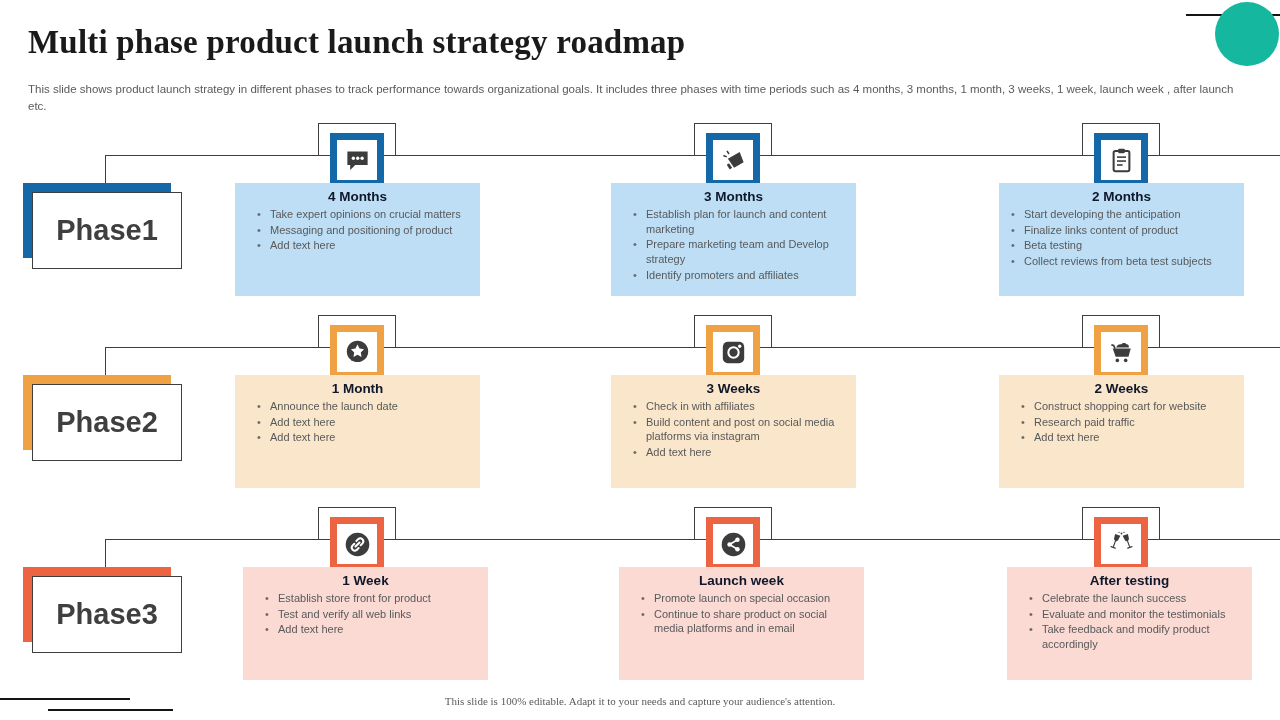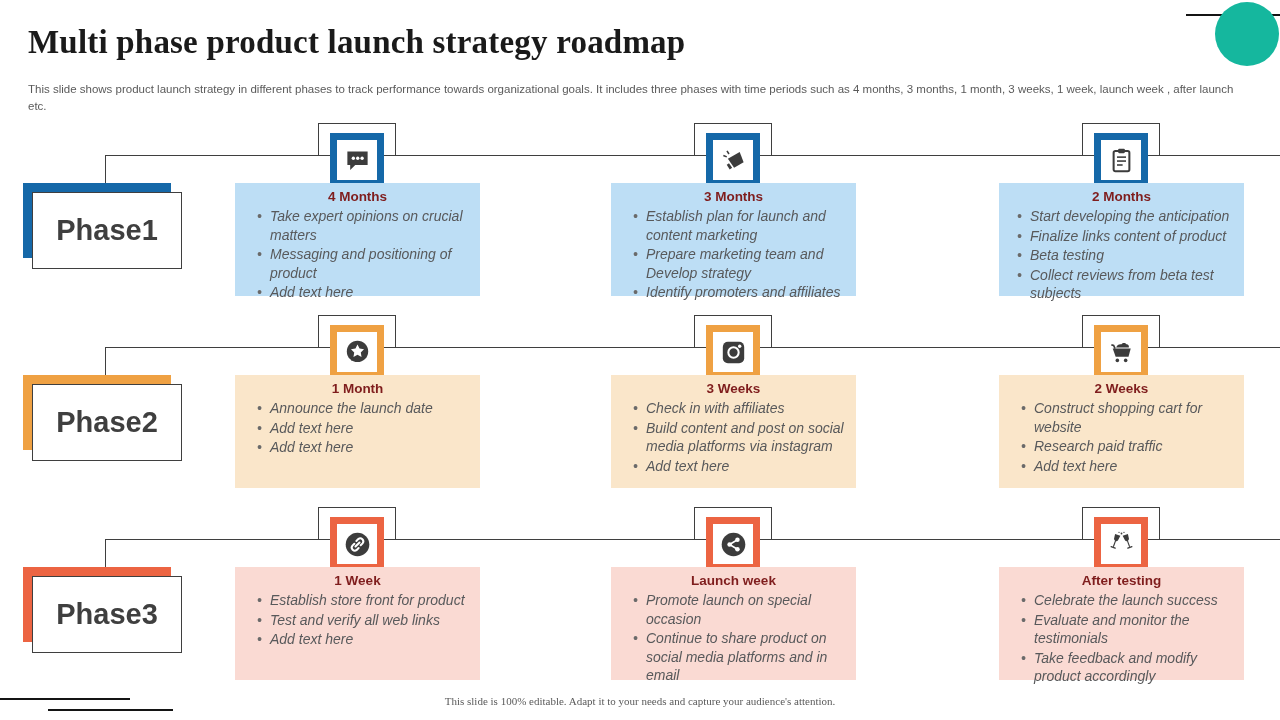--- a/index.html
+++ b/index.html
@@ -19,35 +19,35 @@
              border:1.5px solid #3f3f3f;display:flex;align-items:center;justify-content:center;
              font-weight:bold;font-size:29px;color:#3f3f3f;}
 
   .tab{position:absolute;width:78px;height:32px;background:#fff;
        border:1.3px solid #3f3f3f;border-bottom:none;box-sizing:border-box;}
   .icon-box{position:absolute;width:54px;height:54px;box-sizing:border-box;background:#fff;
             border:7px solid #000;display:flex;align-items:center;justify-content:center;}
   .icon-box svg{width:27px;height:27px;display:block;}
 
   .card{position:absolute;width:245px;height:113px;box-sizing:border-box;padding-top:4px;}
-  .card h3{margin:2px 0 3px;text-align:center;font-size:13.5px;font-weight:bold;color:#7f1d1d;}
-  .card ul{list-style:none;margin:0;padding:0 8px 0 20px;font-size:14px;color:#58595b;font-style:italic;}
+  .card h3{margin:2px 0 3px;text-align:center;font-size:13.5px;font-weight:bold;color:#0f172a;}
+  .card ul{list-style:none;margin:0;padding:0 8px 0 20px;font-size:11px;color:#58595b;}
   .card li{position:relative;padding-left:15px;line-height:1.33;margin-bottom:1px;}
   .card li::before{content:"\2022";position:absolute;left:2px;color:#6a6a6a;}
-  .card ul.tight{padding-left:16px;}
+  .card ul.tight{padding-left:10px;}
 
   .p1 .icon-box{border-color:#1568A8;}
   .p1 .phase-accent{background:#1568A8;}
   .p1 .card{background:#BDDEF5;}
   .p2 .icon-box{border-color:#EFA143;}
   .p2 .phase-accent{background:#EFA143;}
   .p2 .card{background:#FAE6CA;}
   .p3 .icon-box{border-color:#EC6442;}
   .p3 .phase-accent{background:#EC6442;}
-  .p3 .card{background:#FADAD3;}
+  .p3 .card{background:#FADAD3;margin-left:8px;}
 
   .footer-note{position:absolute;left:0;top:695px;width:100%;text-align:center;
                font-size:11px;color:#5a5a5a;font-family:Liberation Serif, serif;}
   .bl-line1{position:absolute;left:0;top:698px;width:130px;height:2px;background:#141414;}
   .bl-line2{position:absolute;left:48px;top:709px;width:125px;height:2px;background:#141414;}
   .tr-line{position:absolute;left:1186px;top:14px;width:94px;height:1.5px;background:#141414;}
   .teal-circle{position:absolute;left:1215px;top:2px;width:64px;height:64px;border-radius:50%;
                background:#15B79E;}
 </style>
 </head>

